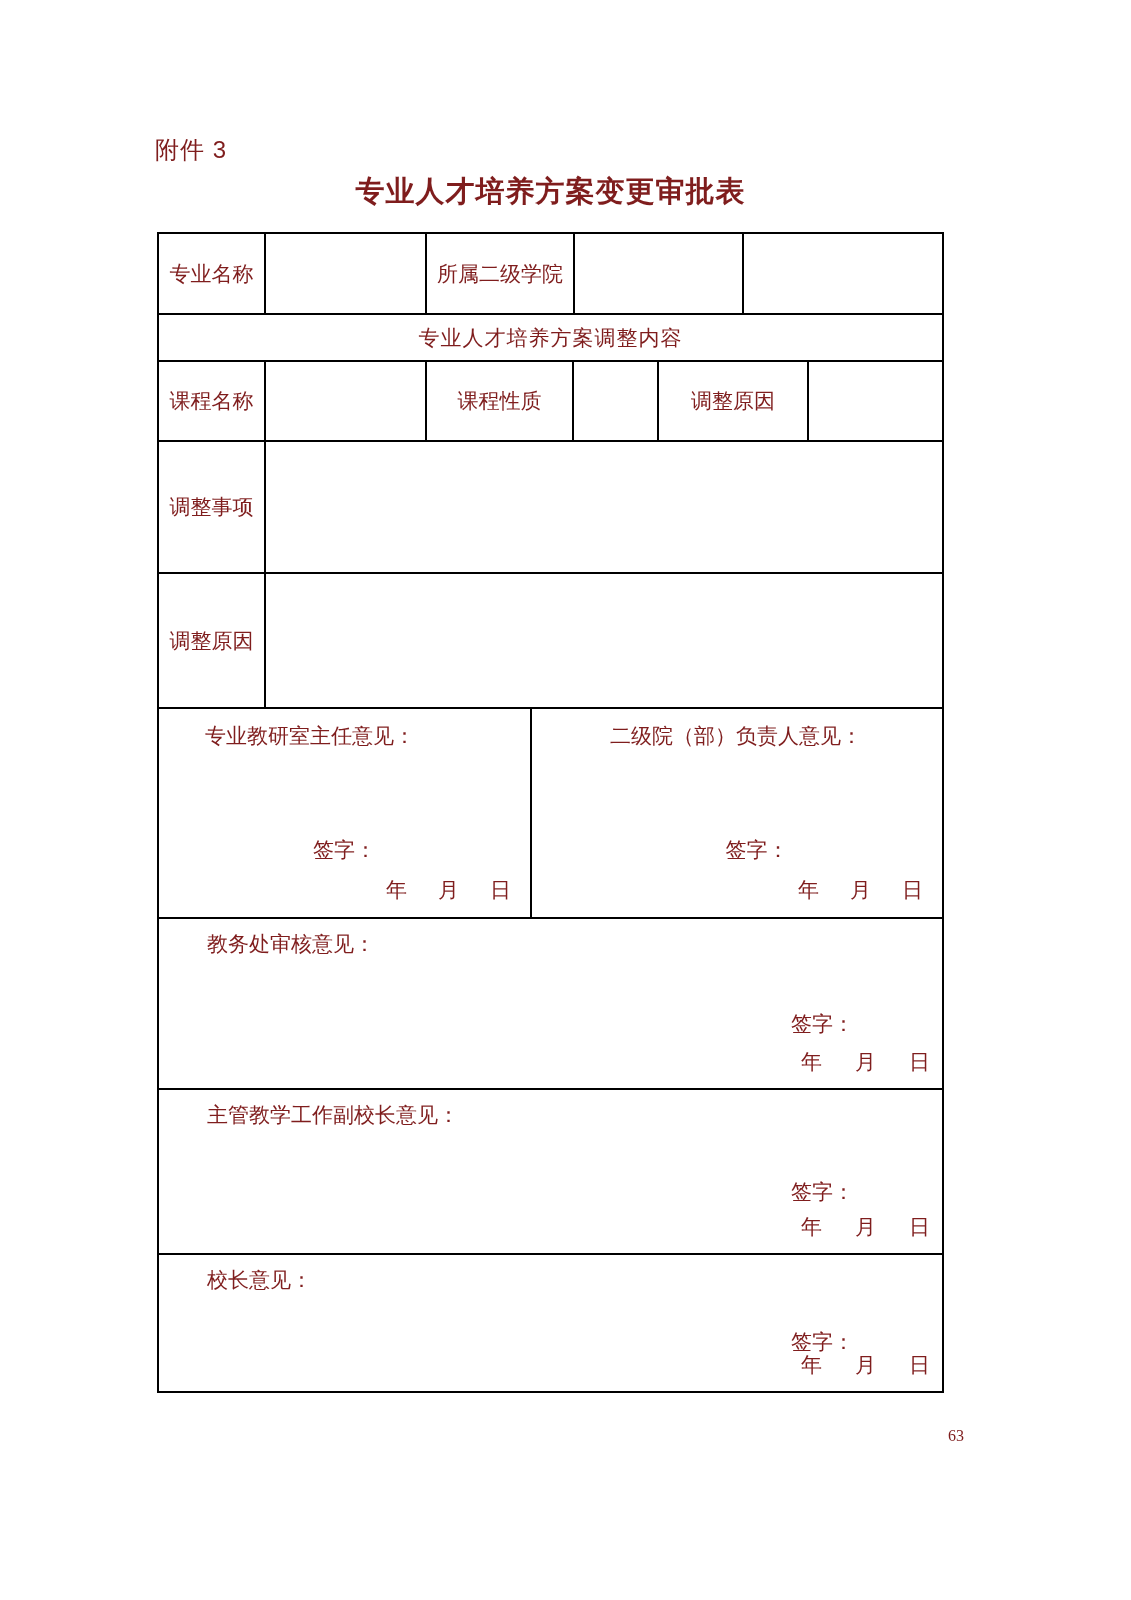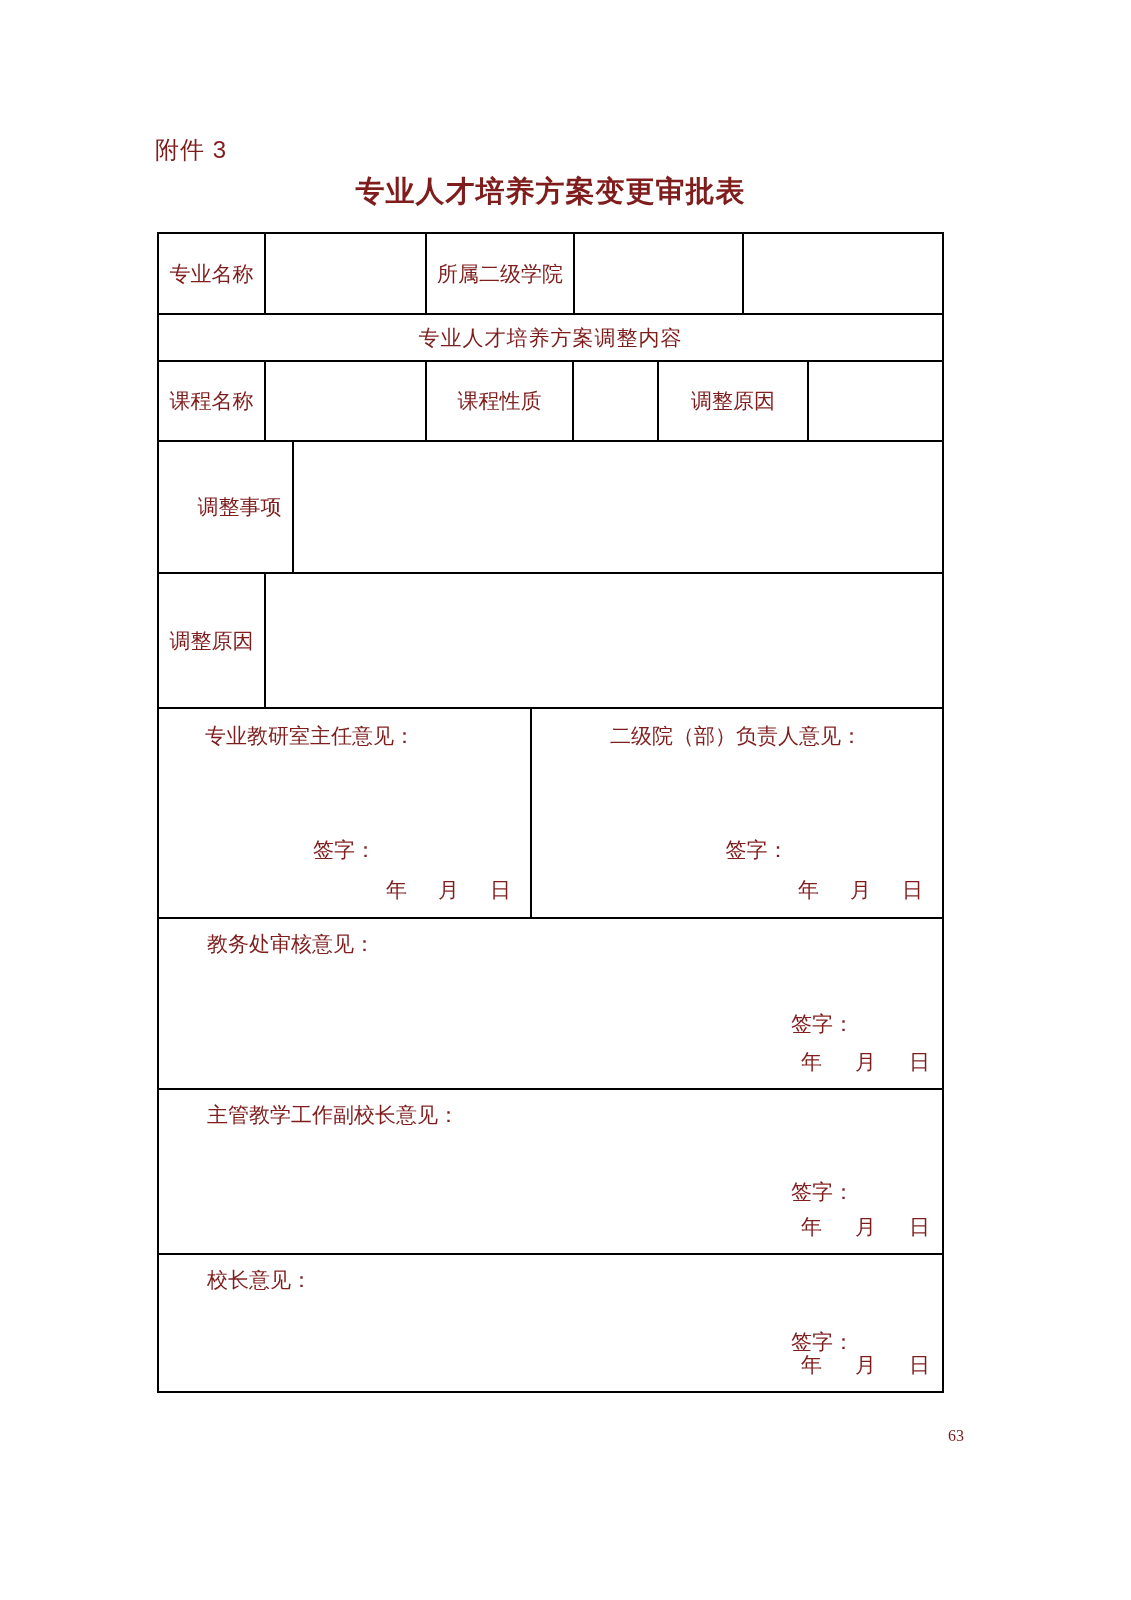--- a/index.html
+++ b/index.html
@@ -30,21 +30,21 @@
   .cell:last-child{border-right:none;}
   .lbl{
     display:flex;align-items:center;justify-content:center;
     font-size:21px;text-align:center;
   }
   .val{}
   
   .r-basic{height:81px;}
   .r-sechdr{height:47px;align-items:center;}
   .r-course{height:80px;}
-  .r-items{height:132px;padding-left:28px;}
+  .r-items{height:132px;}
   .r-reason{height:135px;}
   .r-op2{height:210px;gap:40px;}
   .r-office{height:171px;}
   .r-vice{height:165px;}
   
   .wa1{width:107px;} .wa2{width:161px;} .wa3{width:148px;} .wa4{width:169px;} .wa5{width:127px;} .wa6{flex:1;}
   
   .wc1{width:107px;} .wc2{width:161px;} .wc3{width:147px;} .wc4{width:85px;} .wc5{width:150px;} .wc6{flex:1;}
   .wlab{width:107px;} .wrest{flex:1;}
   

